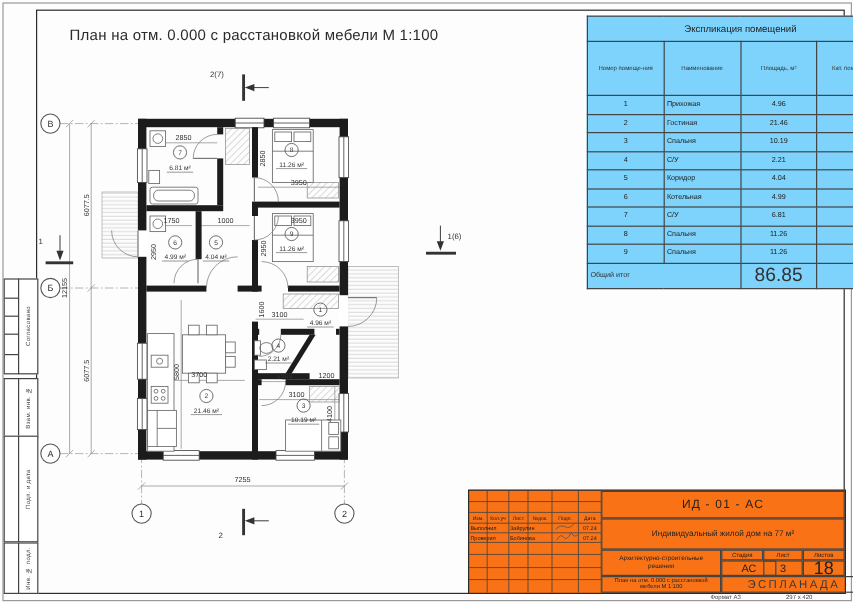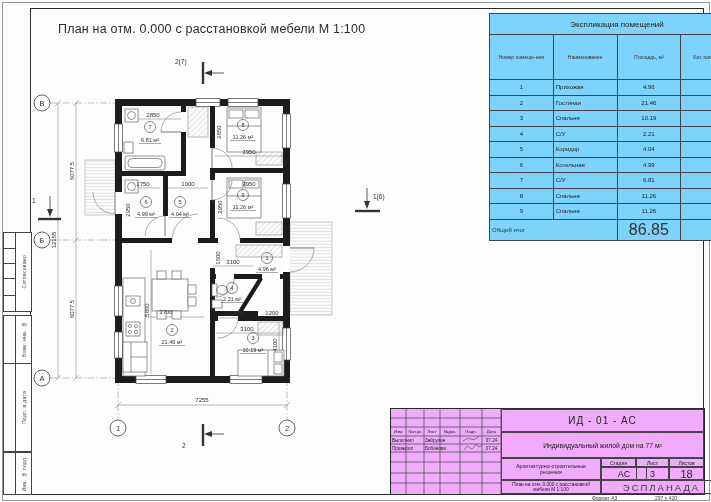--- a/index.html
+++ b/index.html
@@ -22,21 +22,21 @@
   .room-table td,.room-table th{border:0.8px solid #444;padding:1px 2px;font-weight:normal;overflow:hidden;}
   .room-table .title-cell{font-size:8px;text-align:center;height:18px;color:#222;}
   .room-table thead .hdr{font-size:5px;text-align:center;color:#333;height:42px;line-height:1.25;}
   .room-table tbody td{font-size:6px;height:12.5px;color:#222;}
   .c-num{width:28px;text-align:center;}
   .c-name{width:108px;text-align:left;padding-left:4px;}
   .c-area{width:42px;text-align:center;}
   .c-cat{width:36px;text-align:center;}
   .total-label{font-size:6px;padding-left:3px;}
   
-  .tb{left:390px;top:408px;width:313px;height:85px;border:1.6px solid #2b2b2b;background:#f0abfc;}
+  .tb{left:390px;top:408px;width:313px;height:85px;border:1.6px solid #2b2b2b;background:#f97316;}
   .tb .cell{position:absolute;border:0.7px solid #444;display:flex;align-items:center;justify-content:center;text-align:center;box-sizing:border-box;color:#222;}
   .fmt-note{font-size:5px;color:#444;}
   svg text{fill:#333;}
 </style>
 </head>
 <body>
 
 <div class="abs outer-edge"></div>
 <div class="abs main-frame"></div>
 
@@ -468,18 +468,18 @@
 
   <div class="cell" style="left:110px;top:0;width:203px;height:23px;font-size:10px;letter-spacing:1px;">ИД - 01 - АС</div>
   <div class="cell" style="left:110px;top:23px;width:203px;height:26px;font-size:6.8px;padding:0 8px;">Индивидуальный жилой дом на 77 м²</div>
   <div class="cell" style="left:110px;top:49px;width:100px;height:22px;font-size:5.3px;padding:0 4px;">Архитектурно-строительные решения</div>
   <div class="cell" style="left:110px;top:71px;width:100px;height:14px;font-size:4.8px;padding:0 3px;">План на отм. 0.000 с расстановкой мебели М 1:100</div>
   <div class="cell" style="left:210px;top:49px;width:35px;height:9px;font-size:5px;">Стадия</div>
   <div class="cell" style="left:245px;top:49px;width:33px;height:9px;font-size:5px;">Лист</div>
   <div class="cell" style="left:278px;top:49px;width:35px;height:9px;font-size:5px;">Листов</div>
   <div class="cell" style="left:210px;top:58px;width:46px;height:13px;font-size:9px;">АС</div>
   <div class="cell" style="left:245px;top:58px;width:33px;height:13px;font-size:9px;">3</div>
-  <div class="cell" style="left:278px;top:58px;width:35px;height:13px;font-size:11px;">18</div>
+  <div class="cell" style="left:278px;top:58px;width:35px;height:13px;font-size:15px;">18</div>
   <div class="cell" style="left:210px;top:71px;width:121px;height:14px;font-size:9.5px;letter-spacing:2px;font-weight:normal;color:#3a3a3a;">ЭСПЛАНАДА</div>
 </div>
 
 <div class="abs fmt-note" style="left:592px;top:494.5px;">Формат А3</div>
 <div class="abs fmt-note" style="left:655px;top:494.5px;">297 х 420</div>
 
 </body></html>

